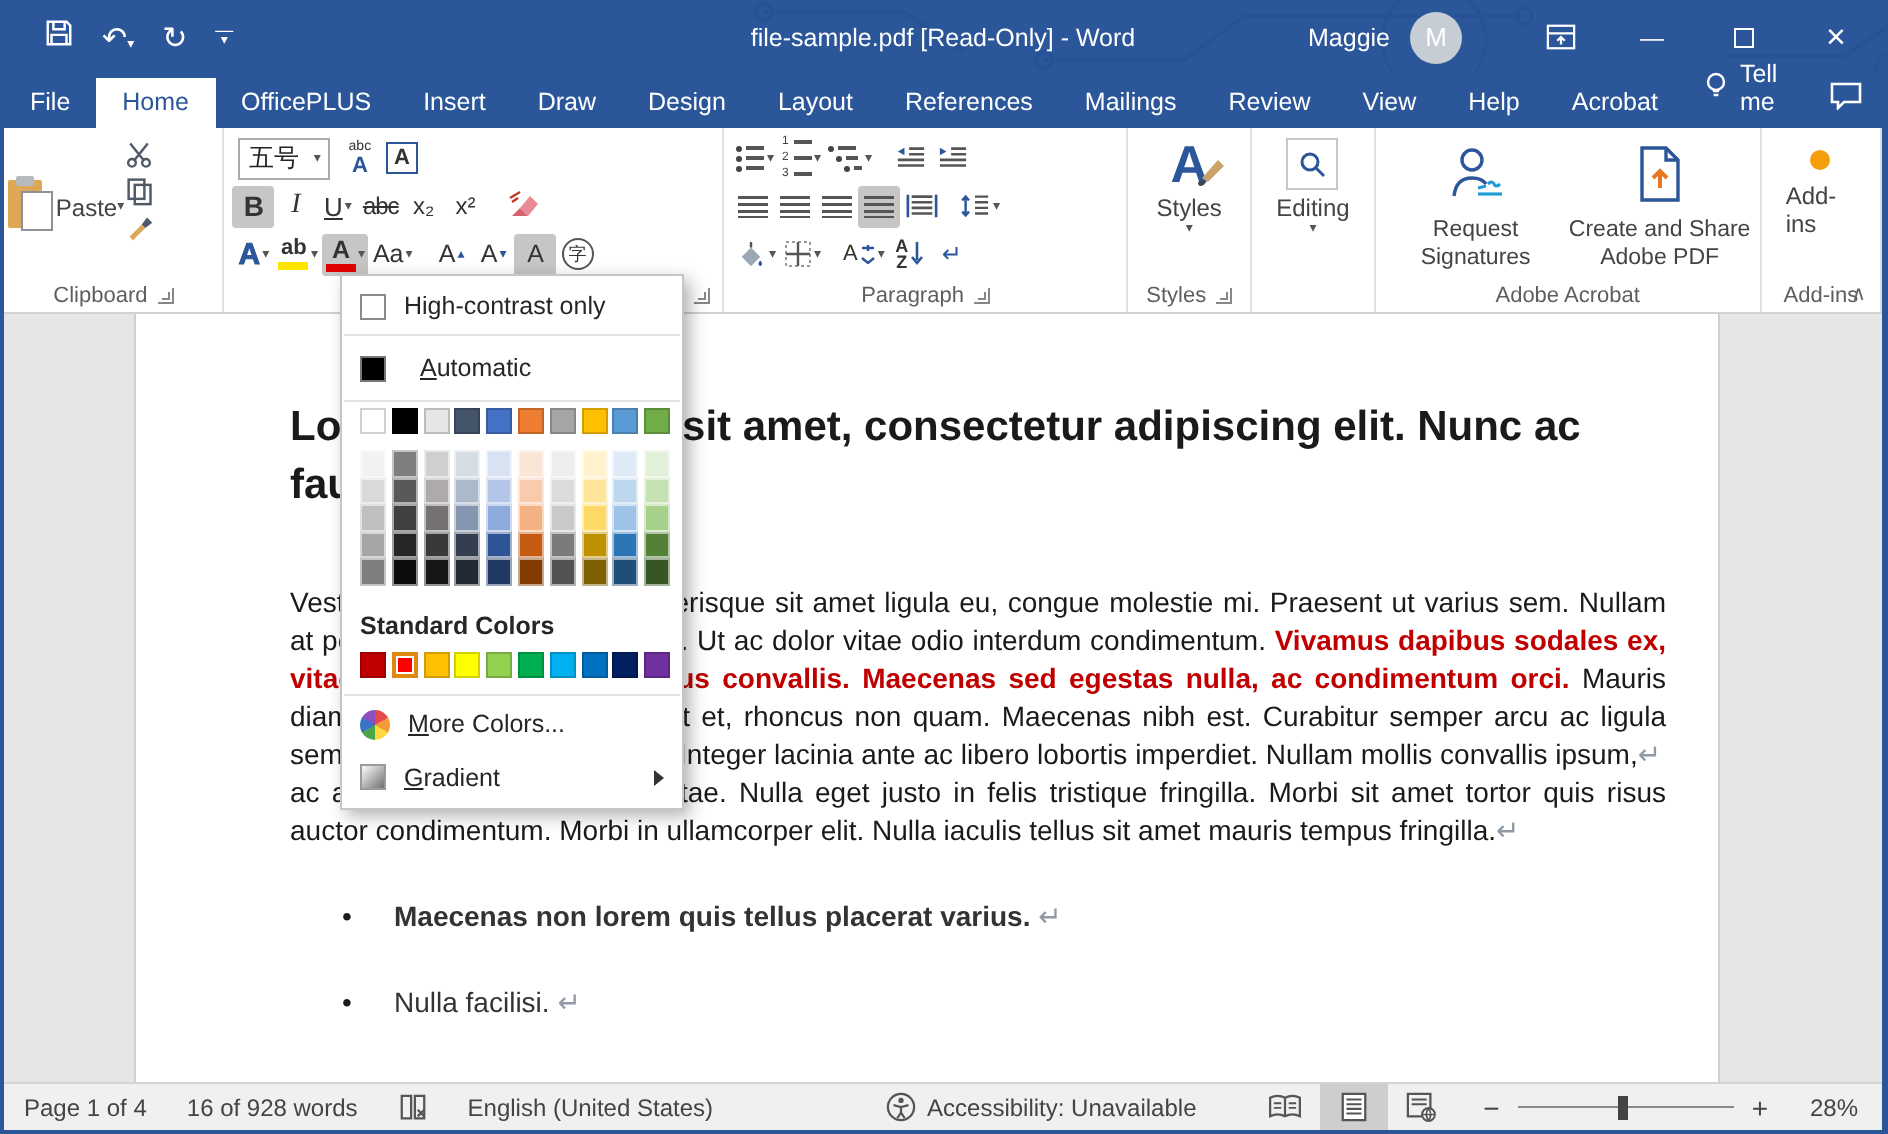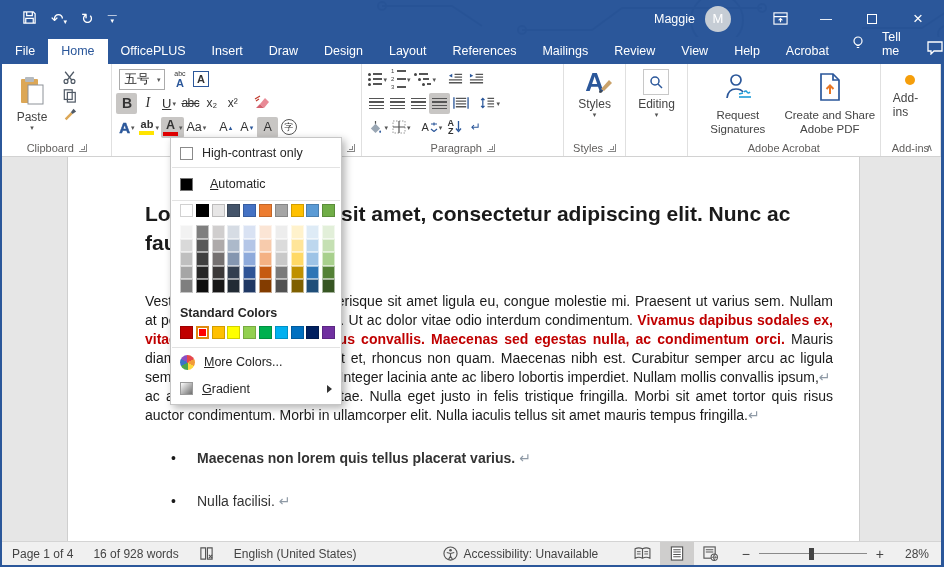--- a/index.html
+++ b/index.html
@@ -21,41 +21,41 @@
             display:flex; align-items:center; justify-content:center; margin-right:26px; }
   .winbtn { width:46px; height:100%; display:flex; align-items:center; justify-content:center; color:#fff; }
   .maxbox { width:10px; height:10px; border:1px solid #fff; }
   .ribbonopt svg, .commentic svg { display:block; }
 
   
   .tabrow { position:absolute; left:0; top:37px; right:0; height:27px; background:#2b579a;
             display:flex; align-items:flex-end; color:#fff; }
   .tab { padding:5px 13px 6px; font-size:12.5px; color:#fff; }
   .tab.active { background:#fff; color:#2b579a; }
-  .tellme { display:flex; align-items:center; gap:18px; padding:5px 10px 6px; font-size:12.5px; }
+  .tellme { display:flex; align-items:center; gap:6px; padding:5px 10px 6px; font-size:12.5px; }
   .tabrow-spacer { flex:1; }
   .comment-tab { padding:4px 16px 6px; }
 
   
   .ribbon { position:absolute; left:0; top:64px; right:0; height:93px; background:#fff;
             border-bottom:1px solid #d2d2d2; display:flex; }
   .group { display:flex; flex-direction:column; border-right:1px solid #e0e0e0; padding:3px 4px 0; position:relative; }
   .group-label { height:17px; font-size:11px; color:#605e5c; display:flex; align-items:center; justify-content:center; gap:5px; }
   .launcher { width:8px; height:8px; border-right:1.5px solid #888; border-bottom:1.5px solid #888; position:relative; }
   .launcher::after { content:""; position:absolute; right:1px; bottom:1px; width:3px; height:3px;
                      border-right:1.5px solid #888; border-bottom:1.5px solid #888; }
   .grow-area { flex:1; display:flex; }
   .chev { font-size:7px; color:#555; line-height:1; }
   .btn { display:flex; align-items:center; justify-content:center; border-radius:2px; }
   .btn.sel { background:#c8c6c4; }
   .ib { height:21px; min-width:21px; padding:0 2px; display:flex; align-items:center; justify-content:center; gap:1px; }
   .vr { width:1px; background:#e0e0e0; margin:2px 3px; }
 
   
-  .paste-col { width:52px; display:flex; flex-direction:column; align-items:center; }
+  .paste-col { width:52px; display:flex; flex-direction:row; align-items:center; }
   .paste-label { font-size:12px; color:#444; margin-top:1px; }
   .clip-small { display:flex; flex-direction:column; justify-content:flex-start; gap:4px; padding:3px 4px; }
 
   
   .fg { width:268px; }
   .frow { display:flex; align-items:center; height:25px; }
   .combo { height:21px; border:1px solid #ababab; background:#fff; display:flex; align-items:center;
            font-size:12.5px; padding:0 4px; color:#222; }
   .combo .chev { margin-left:auto; }
   .fontname { width:152px; }
@@ -175,20 +175,21 @@
             <path d="M2 2 h10 l2 2 v10 h-12 z M5 2 v4 h6 v-4 M4 14 v-5 h8 v5" fill="none" stroke="#fff" stroke-width="1.3"></path>
           </svg>
       </span>
       <span class="ic"><span>↶</span><span class="chev" style="color:#fff">▾</span></span>
       <span class="ic">↻</span>
       <span class="ic" style="display:flex;flex-direction:column;align-items:center;line-height:.5;">
           <span style="font-size:9px;">—</span>
           <span class="chev" style="color:#fff">▾</span>
         </span>
     </div>
+    <div class="tb-title">file-sample.pdf [Read-Only] - Word</div>
     <div class="tb-right">
       <span class="tb-user">Maggie</span>
       <span class="avatar">M</span>
       <span class="winbtn ribbonopt">
         <svg width="15" height="15" viewBox="0 0 16 16">
             <rect x="1" y="2" width="14" height="12" fill="none" stroke="#fff" stroke-width="1.2"></rect>
             <path d="M1 6 h14 M8 12 v-4 M6 10 l2 -2 l2 2" fill="none" stroke="#fff" stroke-width="1.2"></path>
           </svg>
       </span>
       <span class="winbtn">—</span>

